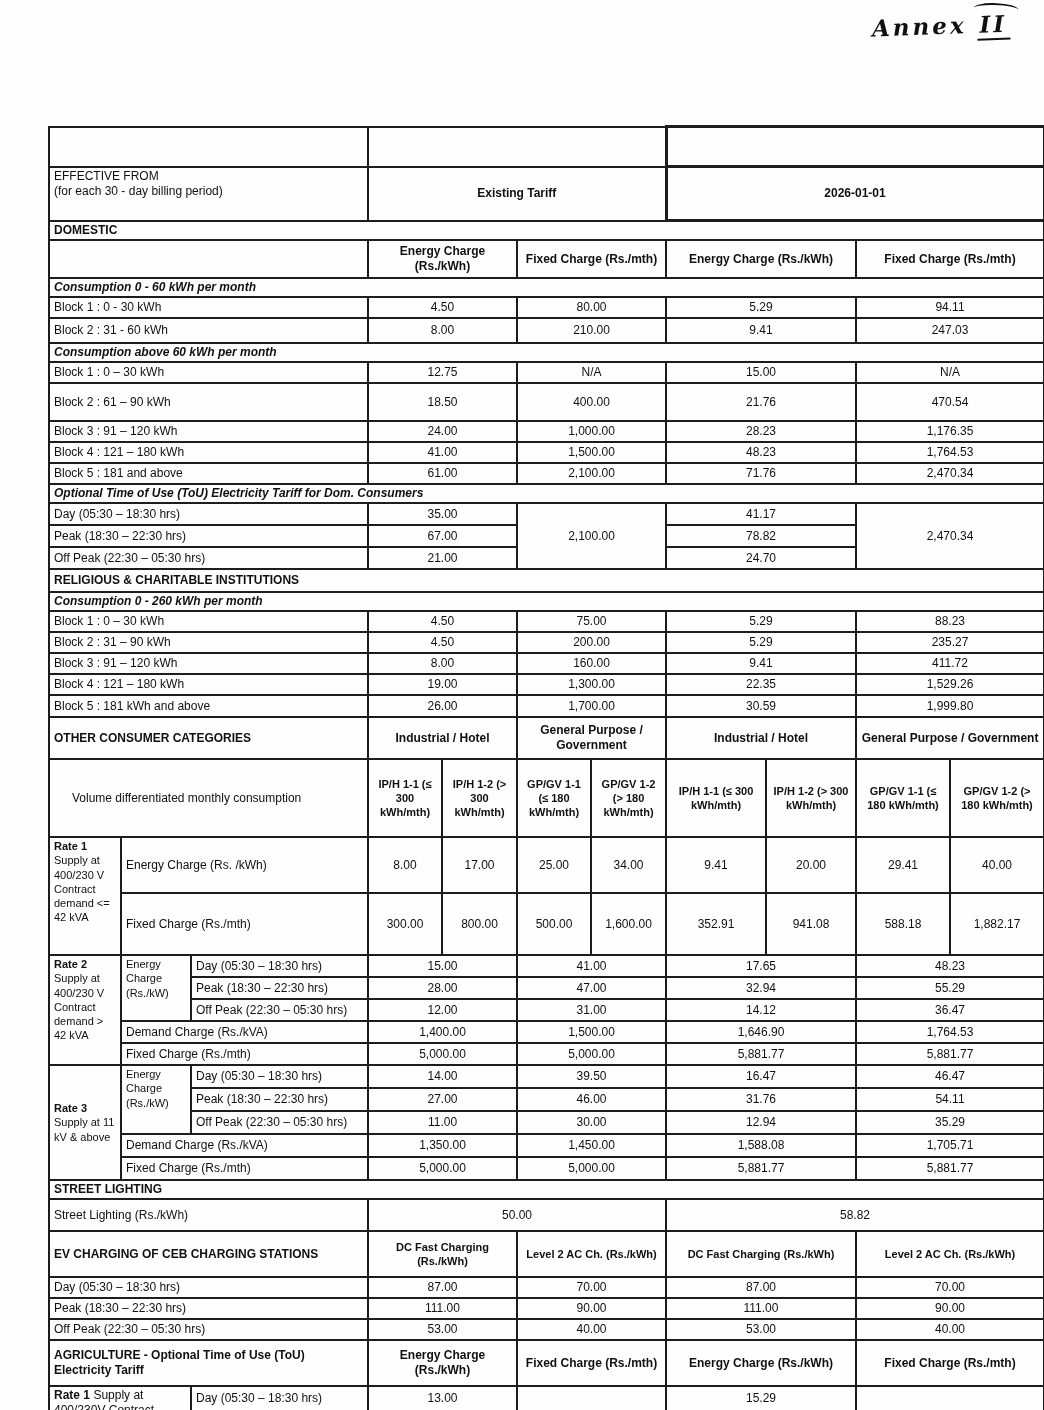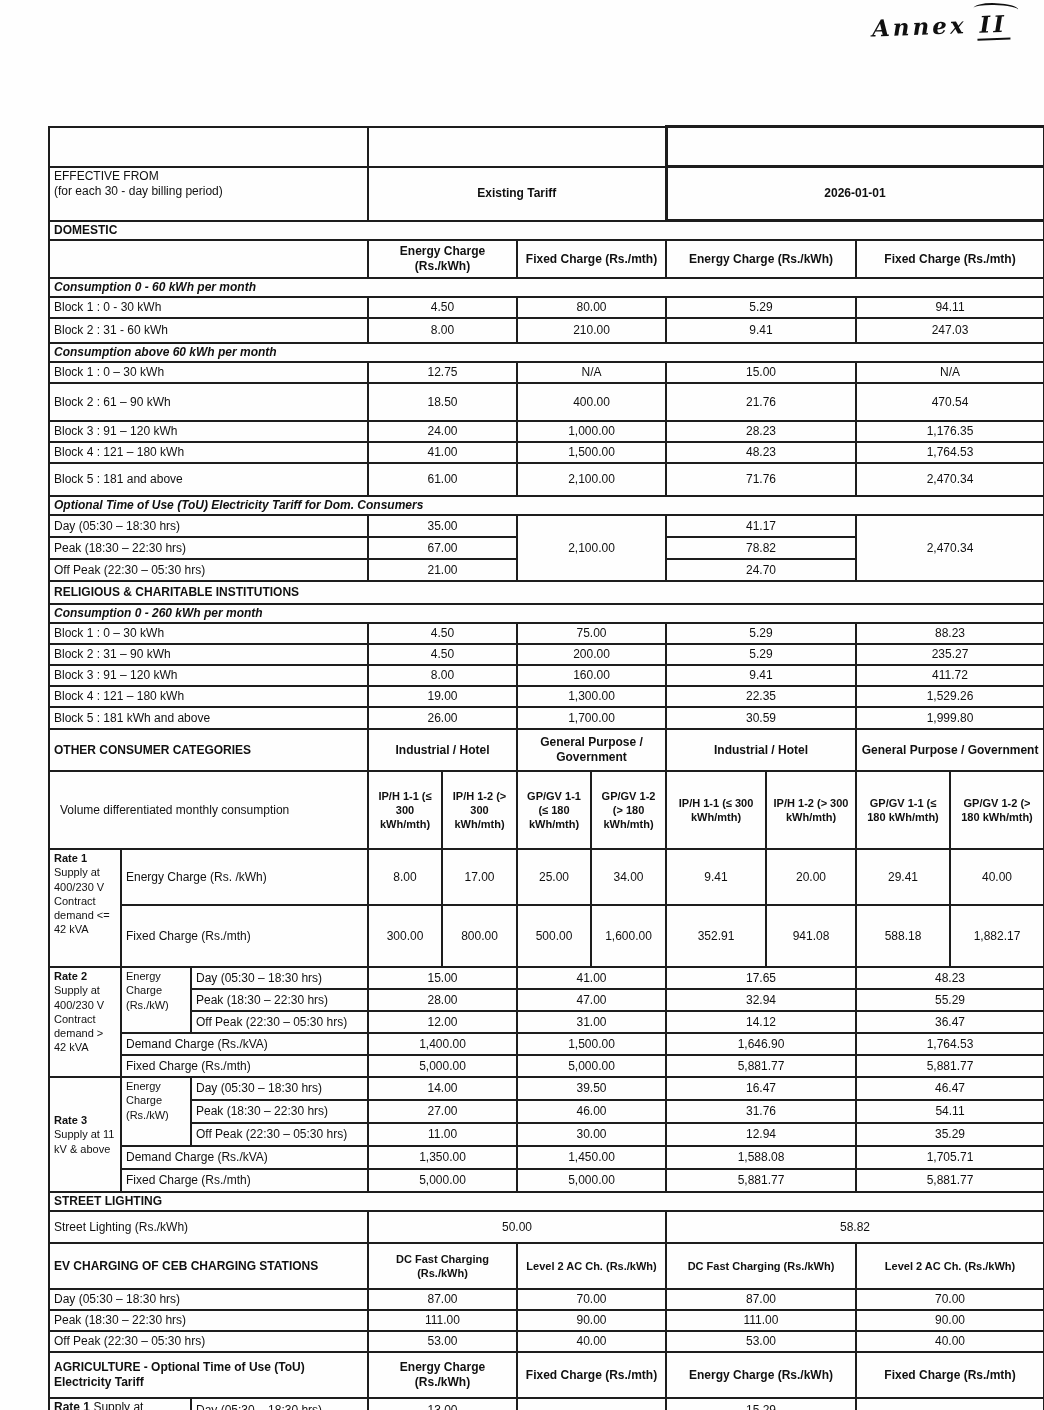--- a/index.html
+++ b/index.html
@@ -133,21 +133,21 @@
     <td colspan="2" class="c">28.23</td>
     <td colspan="2" class="c">1,176.35</td>
   </tr>
   <tr style="height:21px">
     <td colspan="3">Block 4 : 121 – 180 kWh</td>
     <td colspan="2" class="c">41.00</td>
     <td colspan="2" class="c">1,500.00</td>
     <td colspan="2" class="c">48.23</td>
     <td colspan="2" class="c">1,764.53</td>
   </tr>
-  <tr style="height:33px">
+  <tr style="height:21px">
     <td colspan="3">Block 5 : 181 and above</td>
     <td colspan="2" class="c">61.00</td>
     <td colspan="2" class="c">2,100.00</td>
     <td colspan="2" class="c">71.76</td>
     <td colspan="2" class="c">2,470.34</td>
   </tr>
 
   <tr>
           <td colspan="11" class="bi">Optional Time of Use (ToU) Electricity Tariff for Dom. Consumers</td>
         </tr>
@@ -212,21 +212,21 @@
   </tr>
 
   <tr style="height:42px">
     <td colspan="3" class="b">OTHER CONSUMER CATEGORIES</td>
     <td colspan="2" class="b c">Industrial / Hotel</td>
     <td colspan="2" class="b c">General Purpose / Government</td>
     <td colspan="2" class="b c">Industrial / Hotel</td>
     <td colspan="2" class="b c">General Purpose / Government</td>
   </tr>
   <tr style="height:78px">
-    <td colspan="3" style="padding-left:10px">Volume differentiated monthly consumption</td>
+    <td colspan="3" style="padding-left:22px">Volume differentiated monthly consumption</td>
     <td class="b c sm">IP/H 1-1 (≤ 300 kWh/mth)</td>
     <td class="b c sm">IP/H 1-2 (&gt; 300 kWh/mth)</td>
     <td class="b c sm">GP/GV 1-1 (≤ 180 kWh/mth)</td>
     <td class="b c sm">GP/GV 1-2 (&gt; 180 kWh/mth)</td>
     <td class="b c sm">IP/H 1-1 (≤ 300 kWh/mth)</td>
     <td class="b c sm">IP/H 1-2 (&gt; 300 kWh/mth)</td>
     <td class="b c sm">GP/GV 1-1 (≤ 180 kWh/mth)</td>
     <td class="b c sm">GP/GV 1-2 (&gt; 180 kWh/mth)</td>
   </tr>
 

